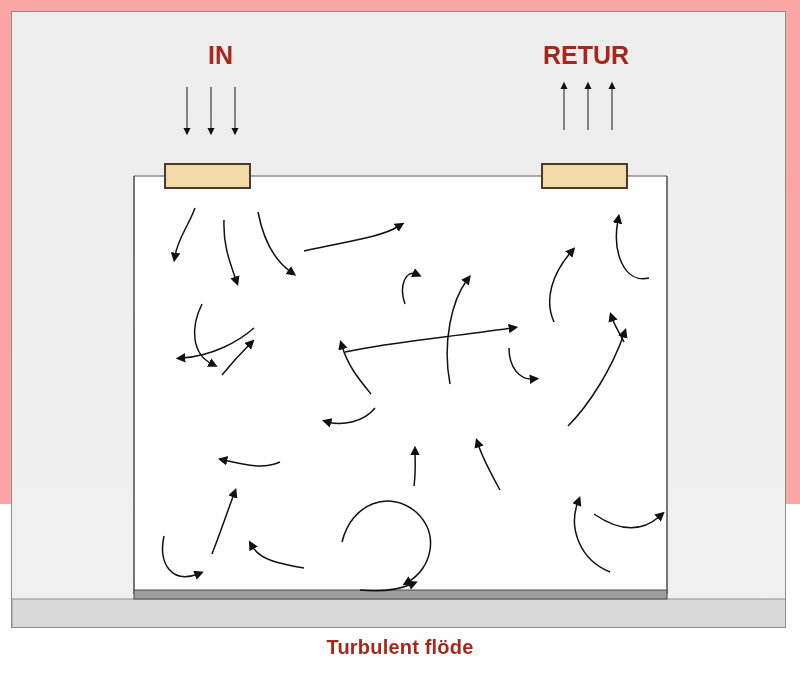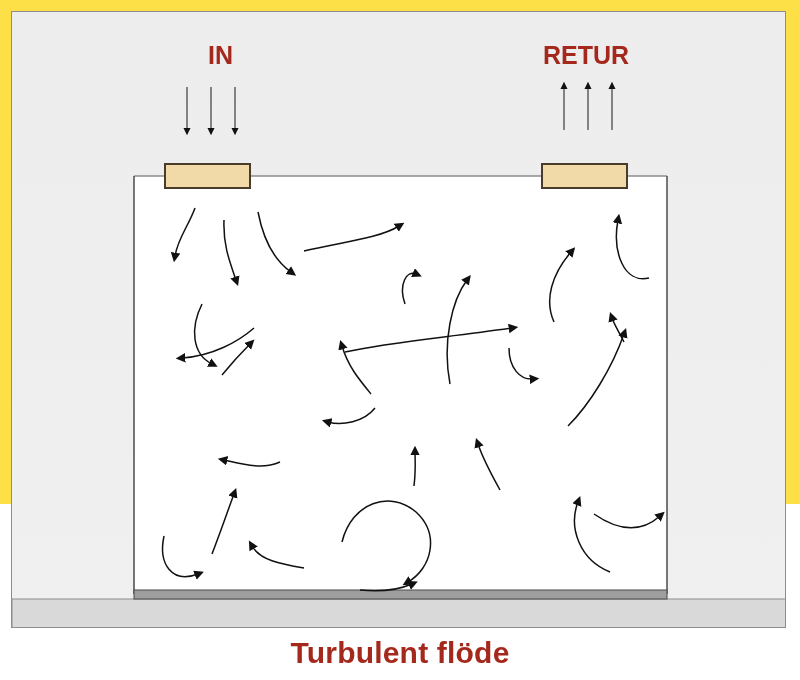--- a/index.html
+++ b/index.html
@@ -9,21 +9,21 @@
     width: 800px;
     height: 680px;
     overflow: hidden;
     font-family: "Liberation Sans", sans-serif;
   }
 
   #figure {
     position: relative;
     width: 800px;
     height: 504px;
-    background: #fde047;
+    background: #fca5a5;
   }
 
   
   #panel {
     position: absolute;
     left: 11px;
     top: 11px;
     width: 775px;
     height: 617px;
     background: #eeeeee;
@@ -48,21 +48,21 @@
     fill: #a5281c;
   }
 
   #caption {
     position: absolute;
     left: 0;
     top: 636px;
     width: 800px;
     text-align: center;
     font-family: "Liberation Sans", sans-serif;
-    font-size: 30px;
+    font-size: 20px;
     font-weight: bold;
     color: #a5281c;
     letter-spacing: 0.2px;
   }
 </style>
 </head>
 <body>
 
 <div id="figure">
 

